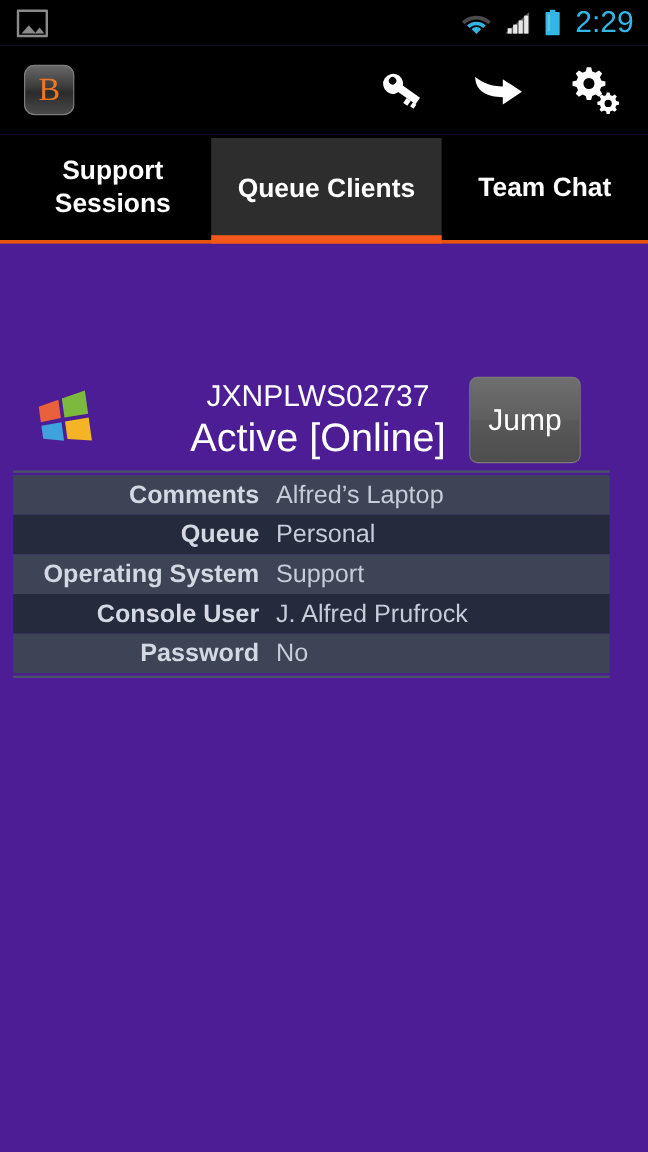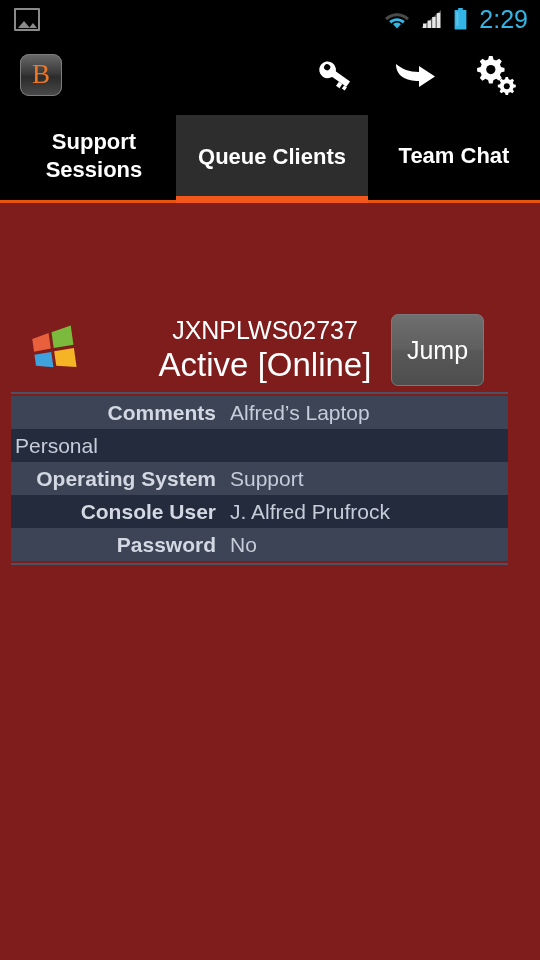--- a/index.html
+++ b/index.html
@@ -11,21 +11,21 @@
     width: 540px;
     height: 960px;
     overflow: hidden;
     font-family: "Liberation Sans", sans-serif;
     -webkit-font-smoothing: antialiased;
   }
   .screen {
     position: relative;
     width: 540px;
     height: 960px;
-    background: #7f1d1d;
+    background: #4c1d95;
     text-decoration: underline;
   }
 
   
   .status-bar {
     position: absolute;
     left: 0; top: 0;
     width: 540px; height: 38px;
     background: #000;
     display: flex;
@@ -372,20 +372,21 @@
     <div class="jump-btn">Jump</div>
   </div>
 
   <div class="divider-top"></div>
   <div class="details">
     <div class="drow odd">
       <div class="dlabel">Comments</div>
       <div class="dvalue">Alfred’s Laptop</div>
     </div>
     <div class="drow even">
+      <div class="dlabel">Queue</div>
       <div class="dvalue">Personal</div>
     </div>
     <div class="drow odd">
       <div class="dlabel">Operating System</div>
       <div class="dvalue">Support</div>
     </div>
     <div class="drow even">
       <div class="dlabel">Console User</div>
       <div class="dvalue">J. Alfred Prufrock</div>
     </div>

